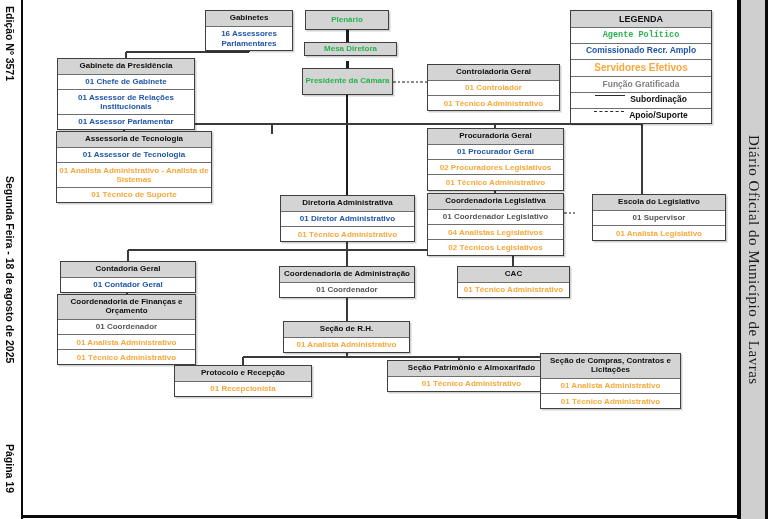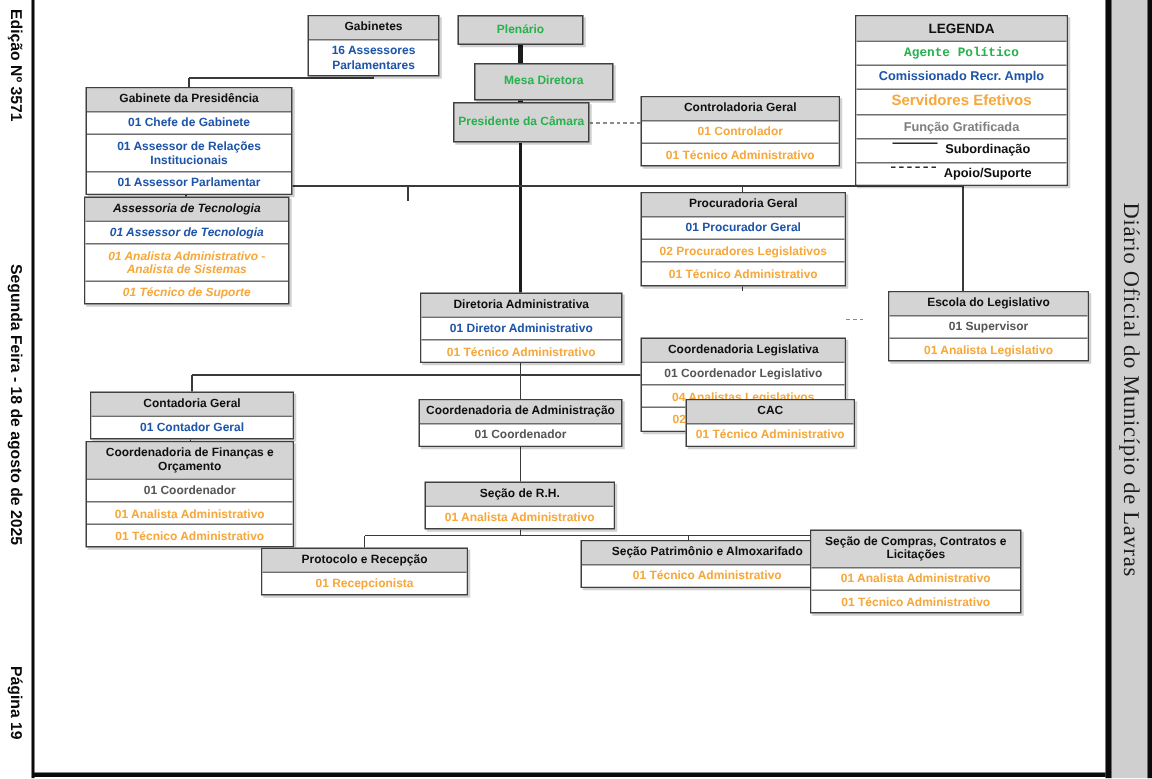--- a/index.html
+++ b/index.html
@@ -85,21 +85,21 @@
 
   <div class="obox" style="left:205px;top:10px;width:88px;">
     <div class="obox-h">Gabinetes</div>
     <div class="r c-com">16 Assessores Parlamentares</div>
   </div>
 
   <div class="obox gray" style="left:305px;top:10px;width:84px;height:20px;">
     <div class="obox-h h-pol">Plenário</div>
   </div>
 
-  <div class="obox gray" style="left:316px;top:42px;width:93px;height:25px;justify-content:center;">
+  <div class="obox gray" style="left:304px;top:42px;width:93px;height:14px;justify-content:center;">
     <div class="obox-h h-pol">Mesa Diretora</div>
   </div>
 
   <div class="obox gray" style="left:302px;top:68px;width:91px;height:27px;">
     <div class="obox-h h-pol">Presidente da Câmara</div>
   </div>
 
   <div class="obox" style="left:570px;top:10px;width:142px;">
     <div class="obox-h" style="font-size:9px;">LEGENDA</div>
     <div class="r c-pol" style="font-size:8.5px;">Agente Político</div>
@@ -122,42 +122,42 @@
     <div class="r c-com">01 Assessor de Relações Institucionais</div>
     <div class="r c-com">01 Assessor Parlamentar</div>
   </div>
 
   <div class="obox" style="left:427px;top:64px;width:133px;">
     <div class="obox-h">Controladoria Geral</div>
     <div class="r c-efe">01 Controlador</div>
     <div class="r c-efe">01 Técnico Administrativo</div>
   </div>
 
-  <div class="obox" style="left:56px;top:131px;width:137px;font-style:italic;">
+  <div class="obox" style="left:56px;top:131px;width:156px;">
     <div class="obox-h">Assessoria de Tecnologia</div>
     <div class="r c-com">01 Assessor de Tecnologia</div>
     <div class="r c-efe">01 Analista Administrativo - Analista de Sistemas</div>
     <div class="r c-efe">01 Técnico de Suporte</div>
   </div>
 
 
   <div class="obox" style="left:427px;top:128px;width:137px;">
     <div class="obox-h">Procuradoria Geral</div>
     <div class="r c-com">01 Procurador Geral</div>
     <div class="r c-efe">02 Procuradores Legislativos</div>
     <div class="r c-efe">01 Técnico Administrativo</div>
   </div>
 
   <div class="obox" style="left:280px;top:195px;width:135px;">
     <div class="obox-h">Diretoria Administrativa</div>
     <div class="r c-com">01 Diretor Administrativo</div>
     <div class="r c-efe">01 Técnico Administrativo</div>
   </div>
 
-  <div class="obox" style="left:427px;top:193px;width:137px;margin-top:32px;">
+  <div class="obox" style="left:427px;top:193px;width:137px;">
     <div class="obox-h">Coordenadoria Legislativa</div>
     <div class="r c-gra">01 Coordenador Legislativo</div>
     <div class="r c-efe">04 Analistas Legislativos</div>
     <div class="r c-efe">02 Técnicos Legislativos</div>
   </div>
 
   <div class="obox" style="left:575px;top:194px;width:134px;margin-left:17px;">
     <div class="obox-h">Escola do Legislativo</div>
     <div class="r c-gra">01 Supervisor</div>
     <div class="r c-efe">01 Analista Legislativo</div>

